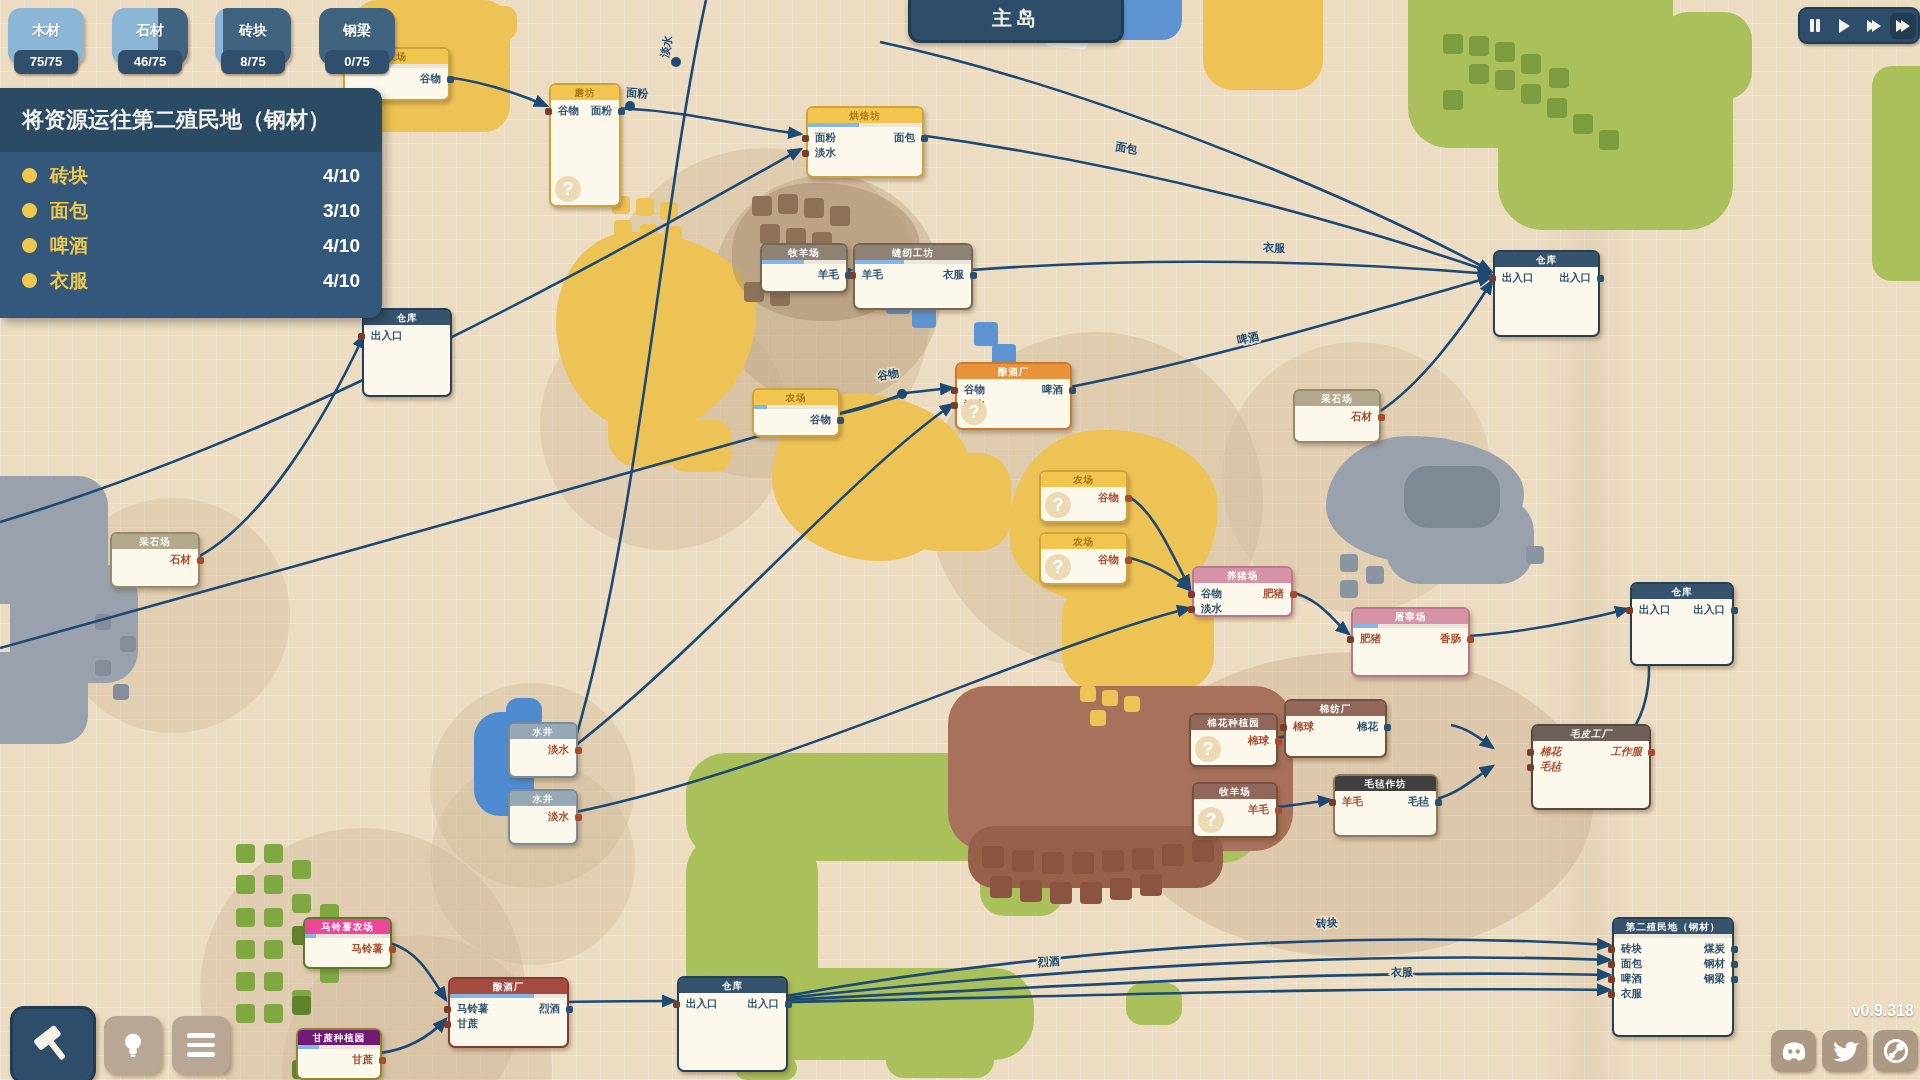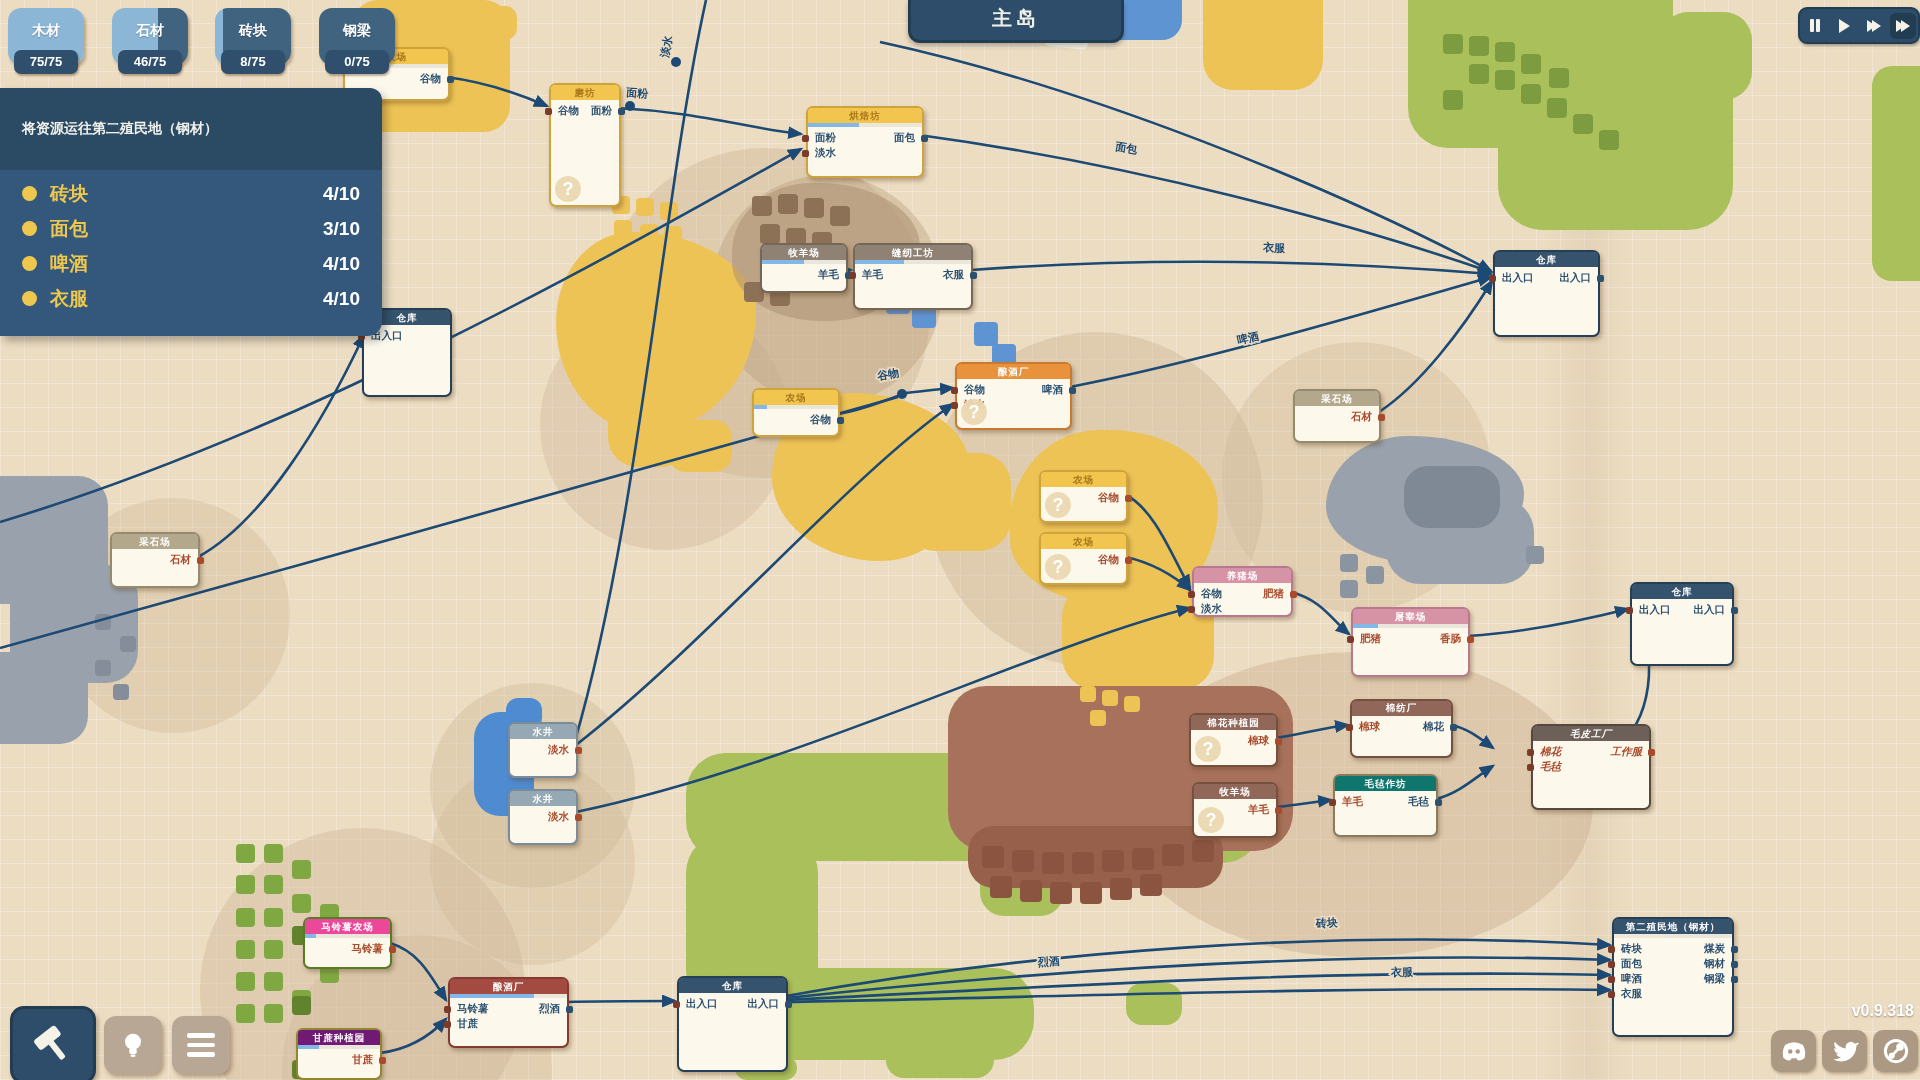--- a/index.html
+++ b/index.html
@@ -34,40 +34,40 @@
   .q{position:absolute;left:4px;bottom:3px;width:26px;height:26px;border-radius:50%;
     background:rgba(235,216,178,.95);color:#fff;font-size:18px;font-weight:bold;
     text-align:center;line-height:26px;}
   .c-yellow  .nh{background:#f2c64e;color:#a9761a}.c-yellow  {border-color:#cfa33c}
   .c-orange  .nh{background:#e8923c;color:#fff}   .c-orange  {border-color:#c97a2e}
   .c-navy    .nh{background:#35536d;color:#fff}   .c-navy    {border-color:#253f56}
   .c-pink    .nh{background:#d593a5;color:#fff}   .c-pink    {border-color:#b87890}
   .c-taupe   .nh{background:#8f8274;color:#fff}   .c-taupe   {border-color:#736758}
   .c-brown   .nh{background:#91675a;color:#fff}   .c-brown   {border-color:#74503f}
   .c-darkbrown .nh{background:#6d6058;color:#fff} .c-darkbrown{border-color:#55493f}
-  .c-tan     .nh{background:#0f766e;color:#fff}   .c-tan     {border-color:#8a7a5e}
+  .c-tan     .nh{background:#404040;color:#fff}   .c-tan     {border-color:#8a7a5e}
   .c-green   .nh{background:#ec4899;color:#fff}   .c-green   {border-color:#587c26}
   .c-olive   .nh{background:#701a75;color:#fff}   .c-olive   {border-color:#8f862f}
   .c-darkred .nh{background:#a34b41;color:#fff}   .c-darkred {border-color:#833a32}
   .c-slate   .nh{background:#97a8b5;color:#fff}   .c-slate   {border-color:#7a8b99}
   .c-khaki   .nh{background:#b4a88c;color:#fff}   .c-khaki   {border-color:#948a6e}
 
   #resbar{position:absolute;left:0;top:0;z-index:10;}
   .rtile{position:absolute;width:76px;height:57px;border-radius:13px;
     box-shadow:2px 3px 3px rgba(90,60,30,.35);}
   .rname{position:absolute;width:100%;top:14px;text-align:center;color:#fff;
     font-size:14px;font-weight:bold;text-shadow:0 1px 1px rgba(0,0,0,.25);}
   .rpill{position:absolute;width:64px;height:24px;border-radius:7px;background:#2f4f6c;
     box-shadow:1px 2px 2px rgba(90,60,30,.4);color:#fff;font-size:13px;font-weight:bold;
     text-align:center;line-height:24px;}
 
   #quest{position:absolute;left:0;top:88px;width:382px;z-index:10;
     box-shadow:4px 5px 8px rgba(0,0,0,.28);border-radius:0 12px 14px 0;}
-  #quest .qh{background:#2b4a63;color:#f2f2ec;font-size:14px;font-weight:bold;
-    padding:32px 22px;border-radius:0 12px 0 0;}
+  #quest .qh{background:#2b4a63;color:#f2f2ec;font-size:22px;font-weight:bold;
+    padding:17px 22px;border-radius:0 12px 0 0;}
   #quest .qb{background:#34587c;color:#f4f3ea;font-size:16.5px;line-height:1.62;
     padding:18px 22px 6px;}
   #quest .qg{background:#34587c;padding:6px 22px 20px;border-radius:0 0 14px 0;}
   .goal{display:flex;align-items:center;height:35px;}
   .goal .b{width:15px;height:15px;border-radius:50%;background:#eec84e;margin-right:13px;}
   .goal .gl{color:#eec84e;font-size:19px;font-weight:bold;}
   .goal .gv{margin-left:auto;color:#fff;font-size:19px;font-weight:bold;}
 
   #banner{position:absolute;left:860px;top:0;width:210px;height:40px;z-index:10;
     background:#2e4d6b;border:3px solid #223c52;border-top:none;border-radius:0 0 12px 12px;
@@ -430,21 +430,21 @@
         <div class="nh">棉花种植园</div>
         <div class="nrows">
           <div class="nr">
             <span></span>
             <i class="nub nout red"></i>
             <span class="lab red">棉球</span>
           </div>
         </div>
         <div class="q">?</div>
       </div>
-      <div class="node c-brown" style="left: 1350px; top: 699px; width: 99px; height: 55px; font-family: Liberation Serif, serif;">
+      <div class="node c-brown" style="left: 1284px; top: 699px; width: 99px; height: 55px;">
         <div class="nh">棉纺厂</div>
         <div class="nrows">
           <div class="nr">
             <i class="nub nin"></i>
             <span class="lab red">棉球</span>
             <i class="nub nout"></i>
             <span class="lab">棉花</span>
           </div>
         </div>
       </div>

